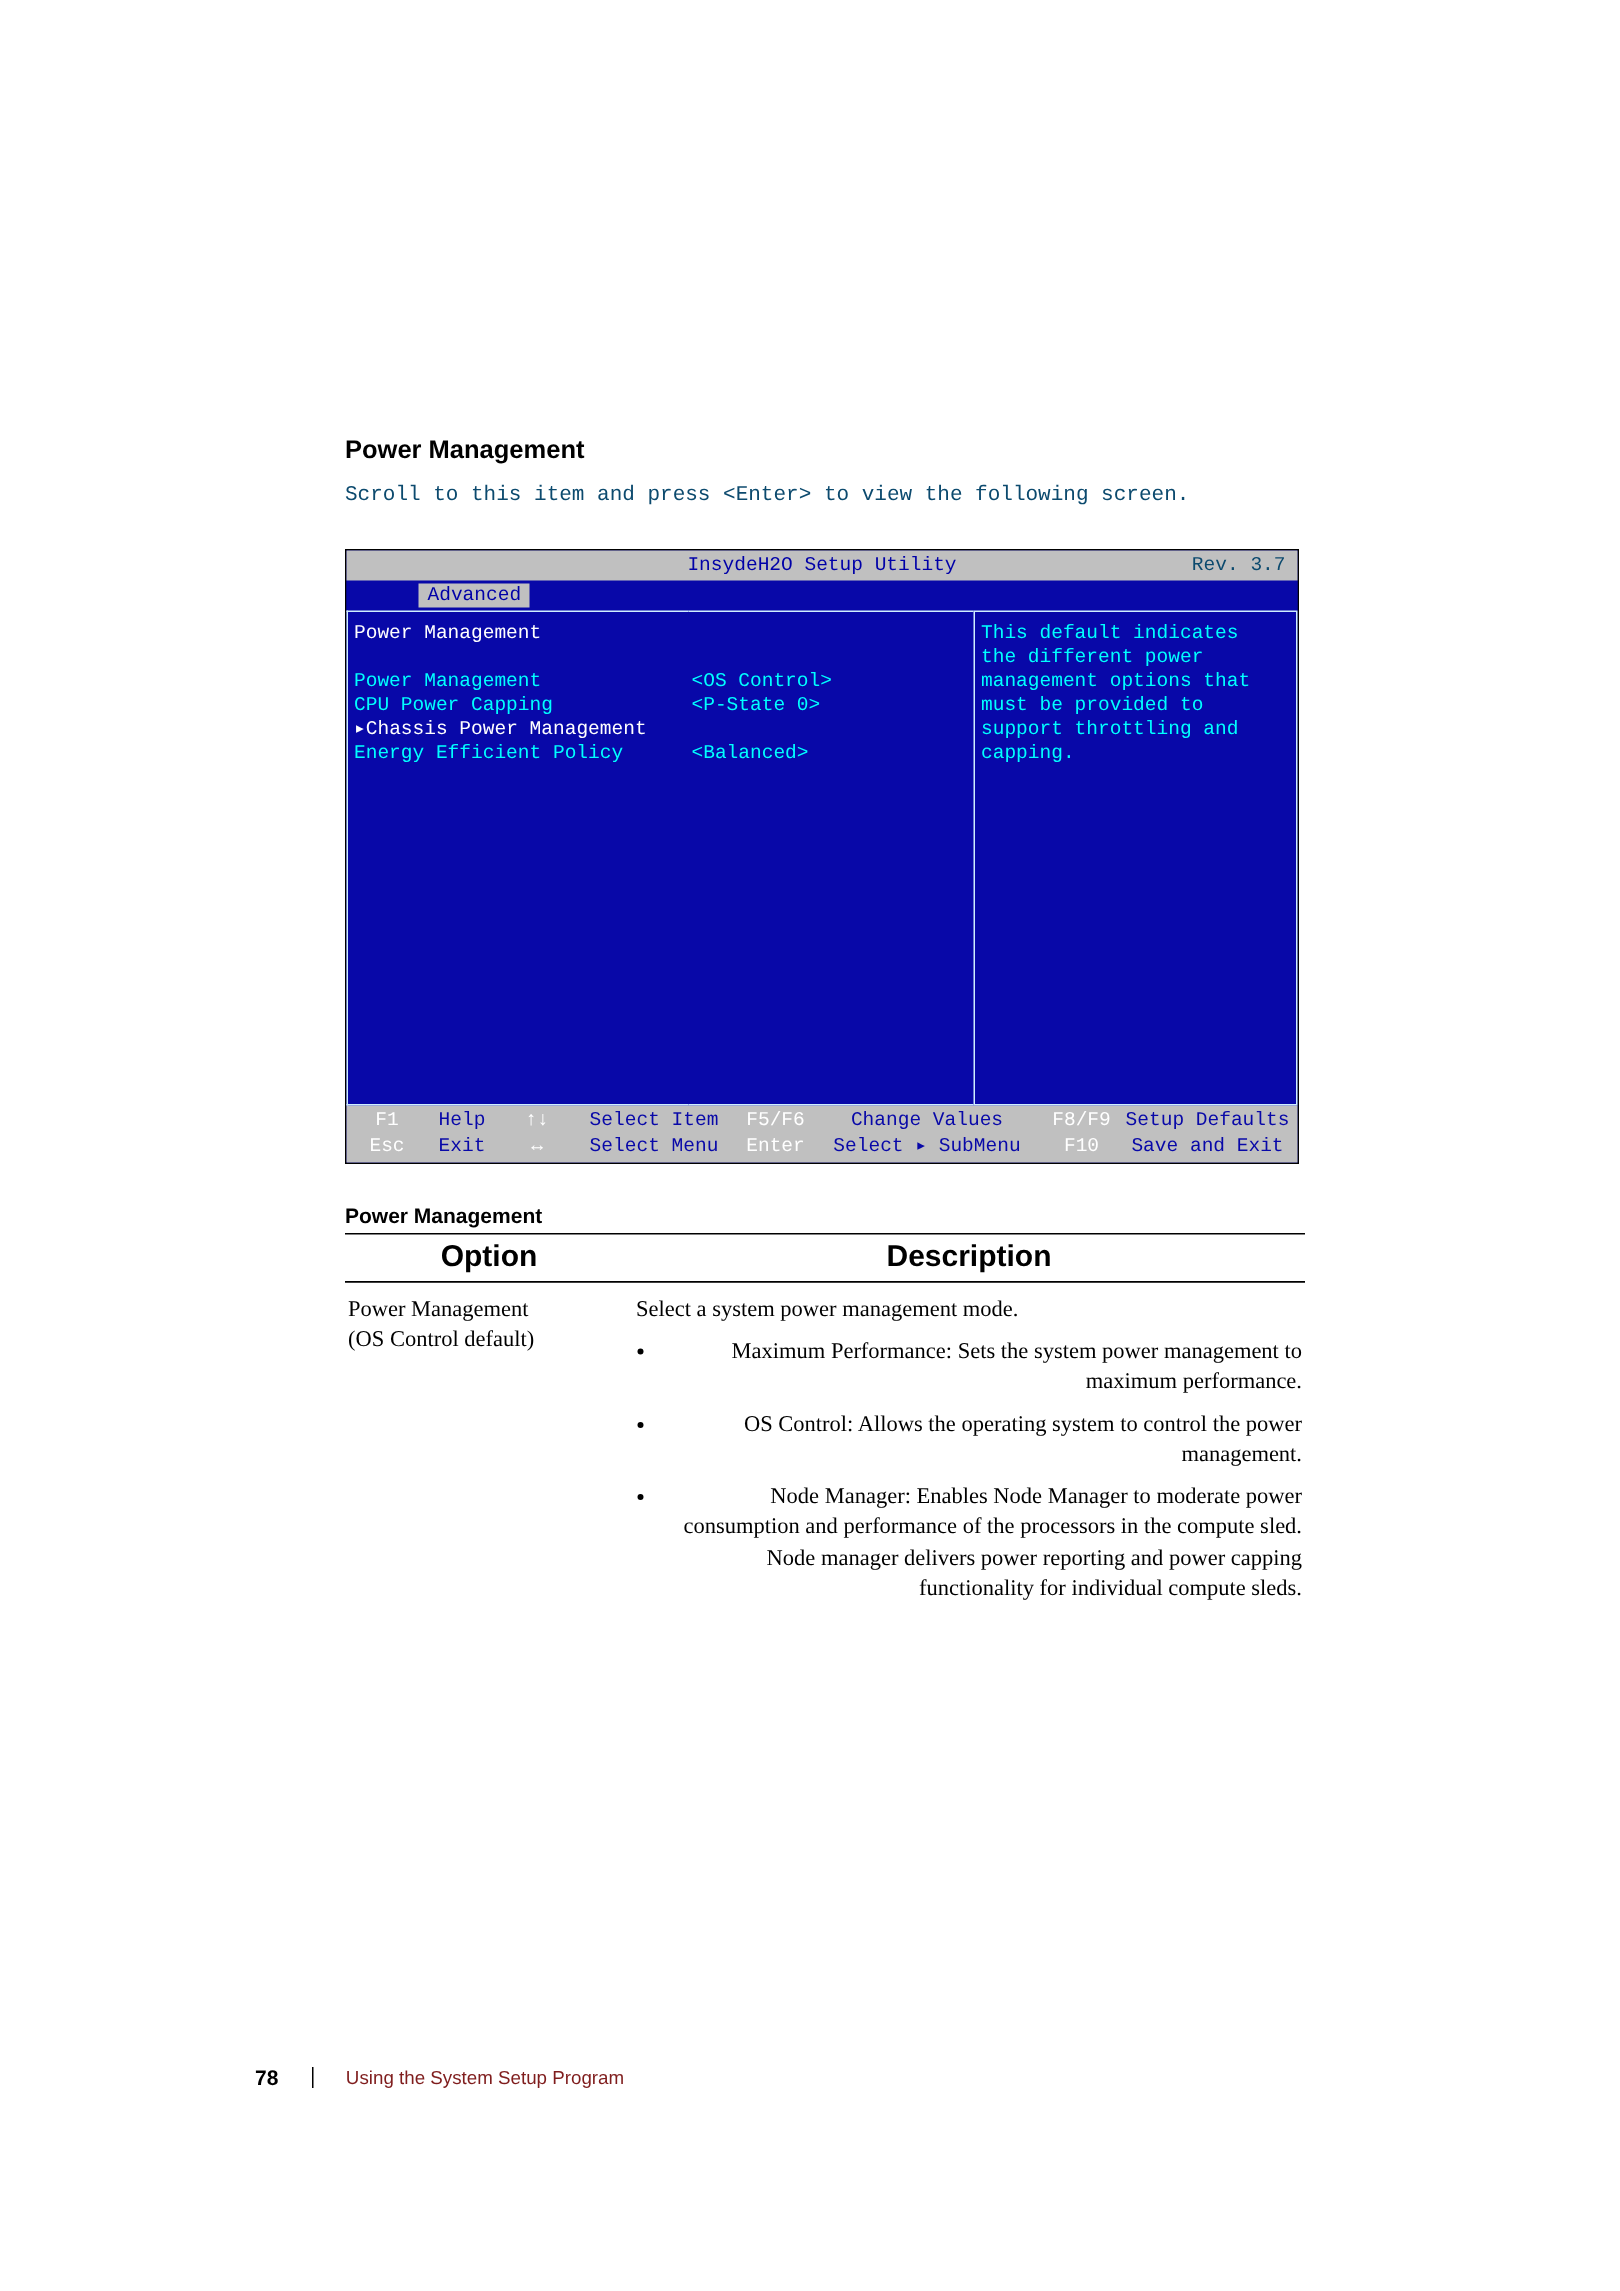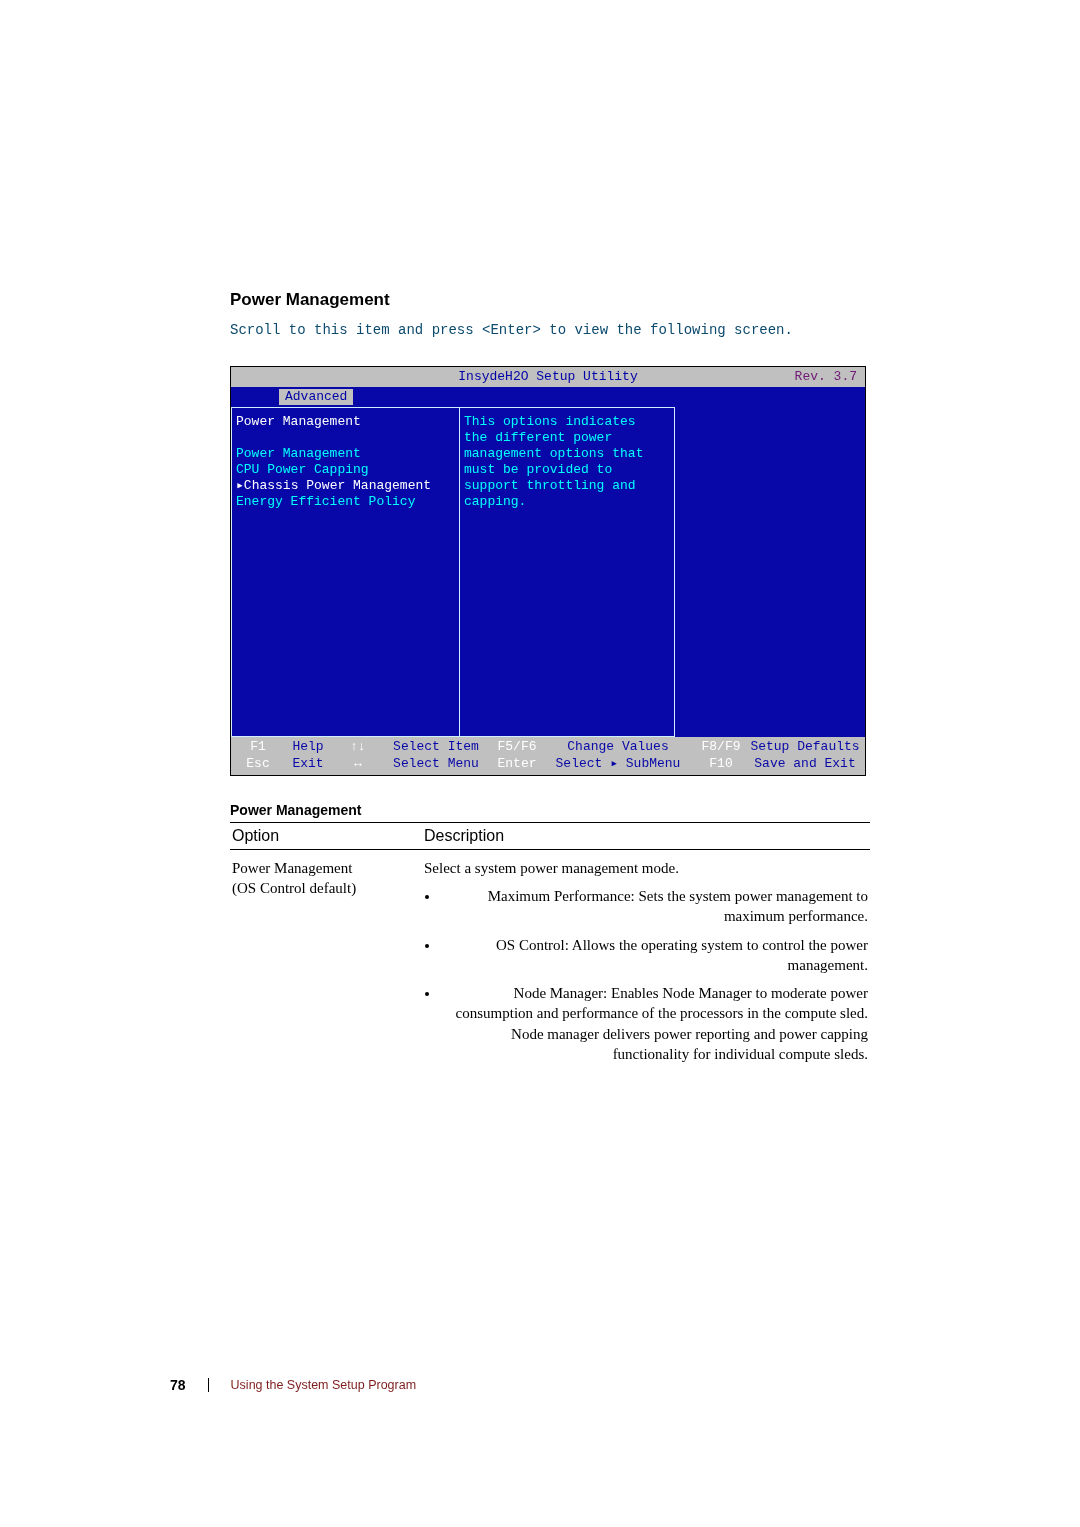--- a/index.html
+++ b/index.html
@@ -50,21 +50,21 @@
     }
     .bios-header .center {
       position: absolute;
       left: 50%;
       transform: translateX(-50%);
       color: #0000a8;
     }
     .bios-header .right {
       position: absolute;
       right: 8px;
-      color: #701a75;
+      color: #0c4a6e;
     }
     .bios-tabs {
       background: #0808a8;
       padding: 2px 0 2px 48px;
     }
     .bios-tab-active {
       background: #c0c0c0;
       color: #0000a8;
       padding: 0 6px;
       display: inline-block;
@@ -120,24 +120,24 @@
       font-weight: bold;
       font-size: 14px;
       margin-bottom: 4px;
     }
     table.opt {
       width: 100%;
       border-collapse: collapse;
       font-size: 15px;
     }
     table.opt thead th {
-      text-align: left;
-      font-family: Arial, Helvetica, sans-serif;
-      font-weight: normal;
-      font-size: 16px;
+      text-align: center;
+      font-family: Arial, Helvetica, sans-serif;
+      font-weight: bold;
+      font-size: 20px;
       border-top: 1.5px solid #000;
       border-bottom: 1px solid #000;
       padding: 4px 2px;
     }
     table.opt th.col1 { width: 192px; }
     table.opt tbody td {
       vertical-align: top;
       padding: 8px 2px 4px 2px;
       font-family: Georgia, serif;
       font-size: 15px;
@@ -188,22 +188,30 @@
     </div>
     <div class="bios-body">
       <div class="bios-col-left">
         <div class="bios-line white">Power Management</div>
         <div class="empty16"></div>
         <div class="bios-line cyan">Power Management</div>
         <div class="bios-line cyan">CPU Power Capping</div>
         <div class="bios-line"><span class="arrow-marker">▸</span><span class="highlight">Chassis Power Management</span></div>
         <div class="bios-line cyan">Energy Efficient Policy</div>
       </div>
+      <div class="bios-col-mid">
+        <div class="empty16"></div>
+        <div class="empty16"></div>
+        <div class="bios-line cyan">&lt;OS Control&gt;</div>
+        <div class="bios-line cyan">&lt;P-State 0&gt;</div>
+        <div class="bios-line"></div>
+        <div class="bios-line cyan">&lt;Balanced&gt;</div>
+      </div>
       <div class="bios-col-right">
-        <div class="bios-line">This options indicates</div>
+        <div class="bios-line">This default indicates</div>
         <div class="bios-line">the different power</div>
         <div class="bios-line">management options that</div>
         <div class="bios-line">must be provided to</div>
         <div class="bios-line">support throttling and</div>
         <div class="bios-line">capping.</div>
       </div>
     </div>
     <div class="bios-footer">
       <div class="row">
         <span class="cell1 white">F1</span>

